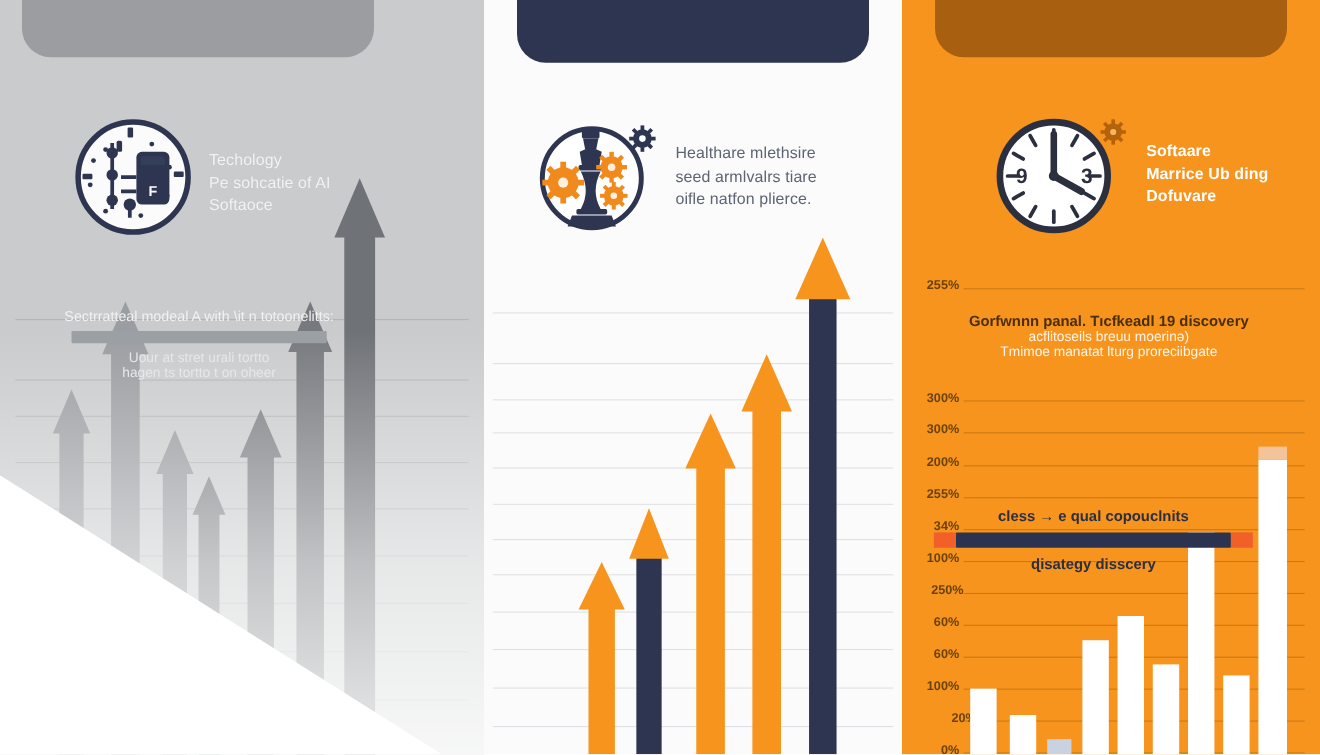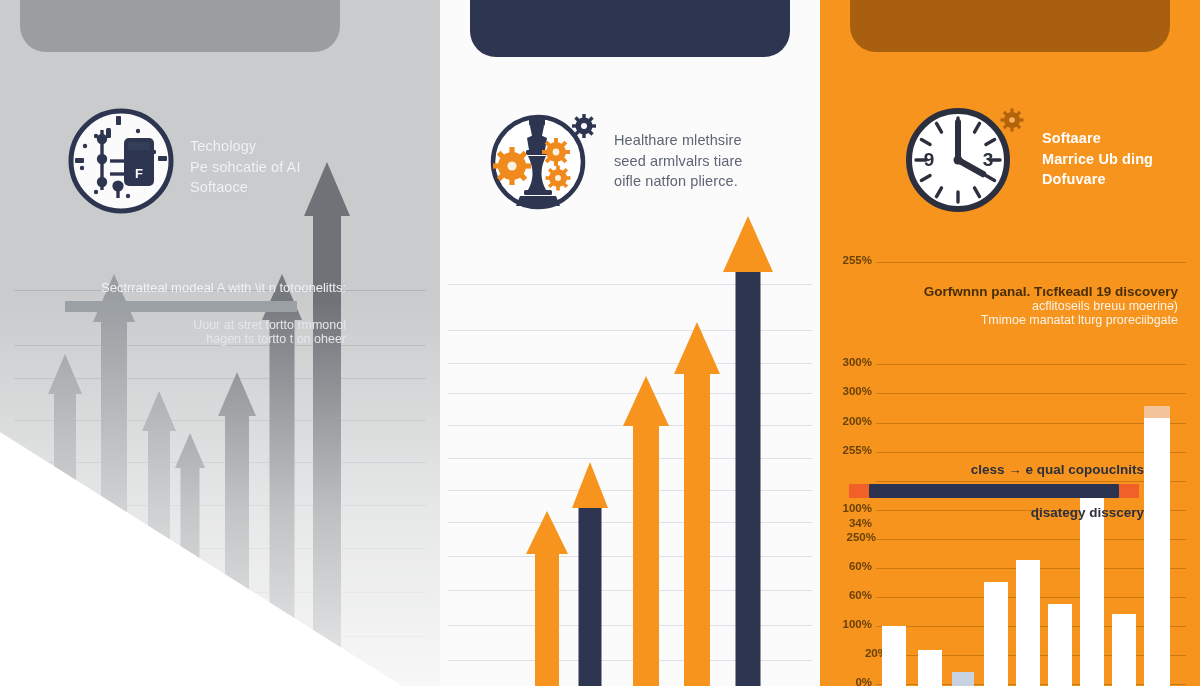--- a/index.html
+++ b/index.html
@@ -51,21 +51,21 @@
   .headline div{white-space:nowrap;}
 
   
   .grid{position:absolute;left:0;right:0;top:0;bottom:0;z-index:2;pointer-events:none;}
   .gl{position:absolute;height:1px;}
   #panel-left .gl{background:rgba(150,153,156,.45);}
   #panel-mid .gl{background:rgba(160,166,180,.30);}
   #panel-right .gl{background:rgba(150,88,8,.45);}
 
   
-  .caption{position:absolute;z-index:9;text-align:right;}
+  .caption{position:absolute;z-index:9;text-align:center;}
   .cap-line{white-space:nowrap;}
   #cap-left{left:16px;top:280px;width:330px;}
   #cap-left .c1{font-size:13px;color:#f0f1f2;}
   #cap-left .c2,#cap-left .c3{font-size:12.5px;color:#e6e7e9;}
   .cap-bar{height:11px;border-radius:1px;margin:6px auto;}
   #cap-left .cap-bar{width:232px;background:#9ba0a5;}
 
   #cap-mid{left:10px;top:281px;width:320px;}
   #cap-mid .c1{font-size:12.5px;color:#3d4356;font-weight:500;}
   #cap-mid .c2{font-size:12.5px;color:#3d4356;}
@@ -190,21 +190,21 @@
       <div class="headline" id="head-txt-left">
         <div>Techology</div>
         <div>Pe sohcatie of AI</div>
         <div>Softaoce</div>
       </div>
     </div>
 
     <div class="caption" id="cap-left">
       <div class="cap-line c1">Sectrratteal modeal A with \it n totoonelitts:</div>
       <div class="cap-bar"></div>
-      <div class="cap-line c2">Uour at stret tortto rmmonol</div>
+      <div class="cap-line c2">Uour at stret urali tortto</div>
       <div class="cap-line c3">hagen ts tortto t on oheer</div>
     </div>
   </div>
 
   <div class="panel" id="panel-mid">
 
     <div class="grid">
       <div class="gl" style="top:284px;left:8px;right:8px;"></div>
       <div class="gl" style="top:330px;left:8px;right:8px;"></div>
       <div class="gl" style="top:363px;left:8px;right:8px;"></div>
@@ -346,21 +346,21 @@
       <div class="gl" style="top:626px;left:56px;right:14px;"></div>
       <div class="gl" style="top:655px;left:56px;right:14px;"></div>
       <div class="gl" style="top:684px;left:56px;right:14px;"></div>
     </div>
 
     <div class="ylab" style="top:254px;left:8px;width:44px;">255%</div>
     <div class="ylab" style="top:356px;left:8px;width:44px;">300%</div>
     <div class="ylab" style="top:385px;left:8px;width:44px;">300%</div>
     <div class="ylab" style="top:415px;left:8px;width:44px;">200%</div>
     <div class="ylab" style="top:444px;left:8px;width:44px;">255%</div>
-    <div class="ylab" style="top:473px;left:8px;width:44px;margin-top:44px;">34%</div>
+    <div class="ylab" style="top:473px;left:8px;width:44px;">34%</div>
     <div class="ylab" style="top:502px;left:8px;width:44px;">100%</div>
     <div class="ylab" style="top:531px;left:12px;width:44px;">250%</div>
     <div class="ylab" style="top:560px;left:8px;width:44px;">60%</div>
     <div class="ylab" style="top:589px;left:8px;width:44px;">60%</div>
     <div class="ylab" style="top:618px;left:8px;width:44px;">100%</div>
     <div class="ylab" style="top:647px;left:24px;width:44px;">20%</div>
     <div class="ylab" style="top:676px;left:8px;width:44px;">0%</div>
 
     <div class="wbar" style="left:62px;width:24px;height:60px;"></div>
     <div class="wbar" style="left:98px;width:24px;height:36px;"></div>

